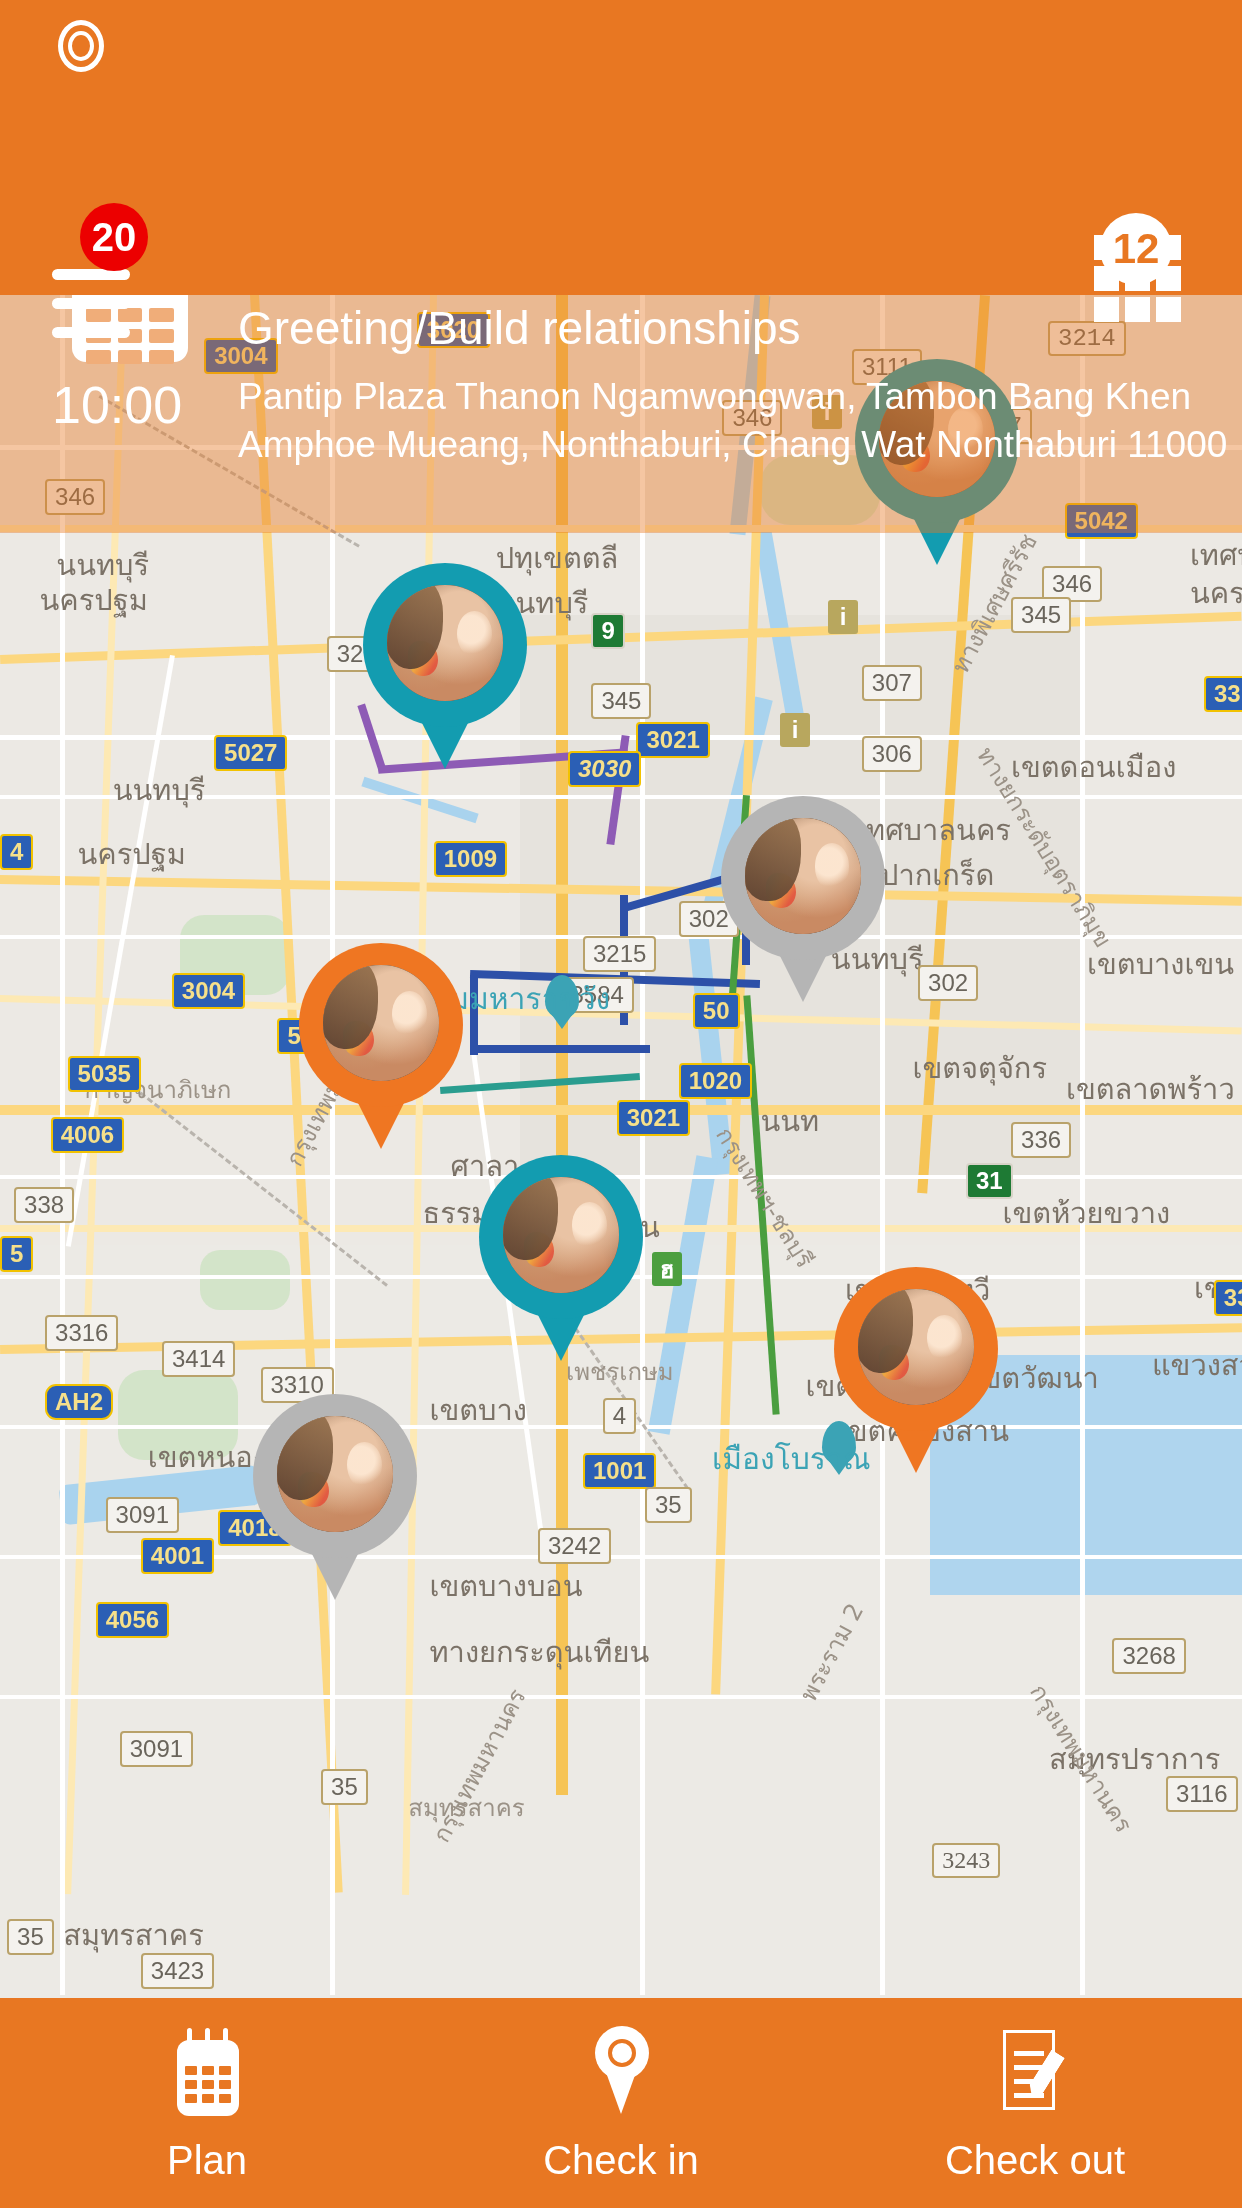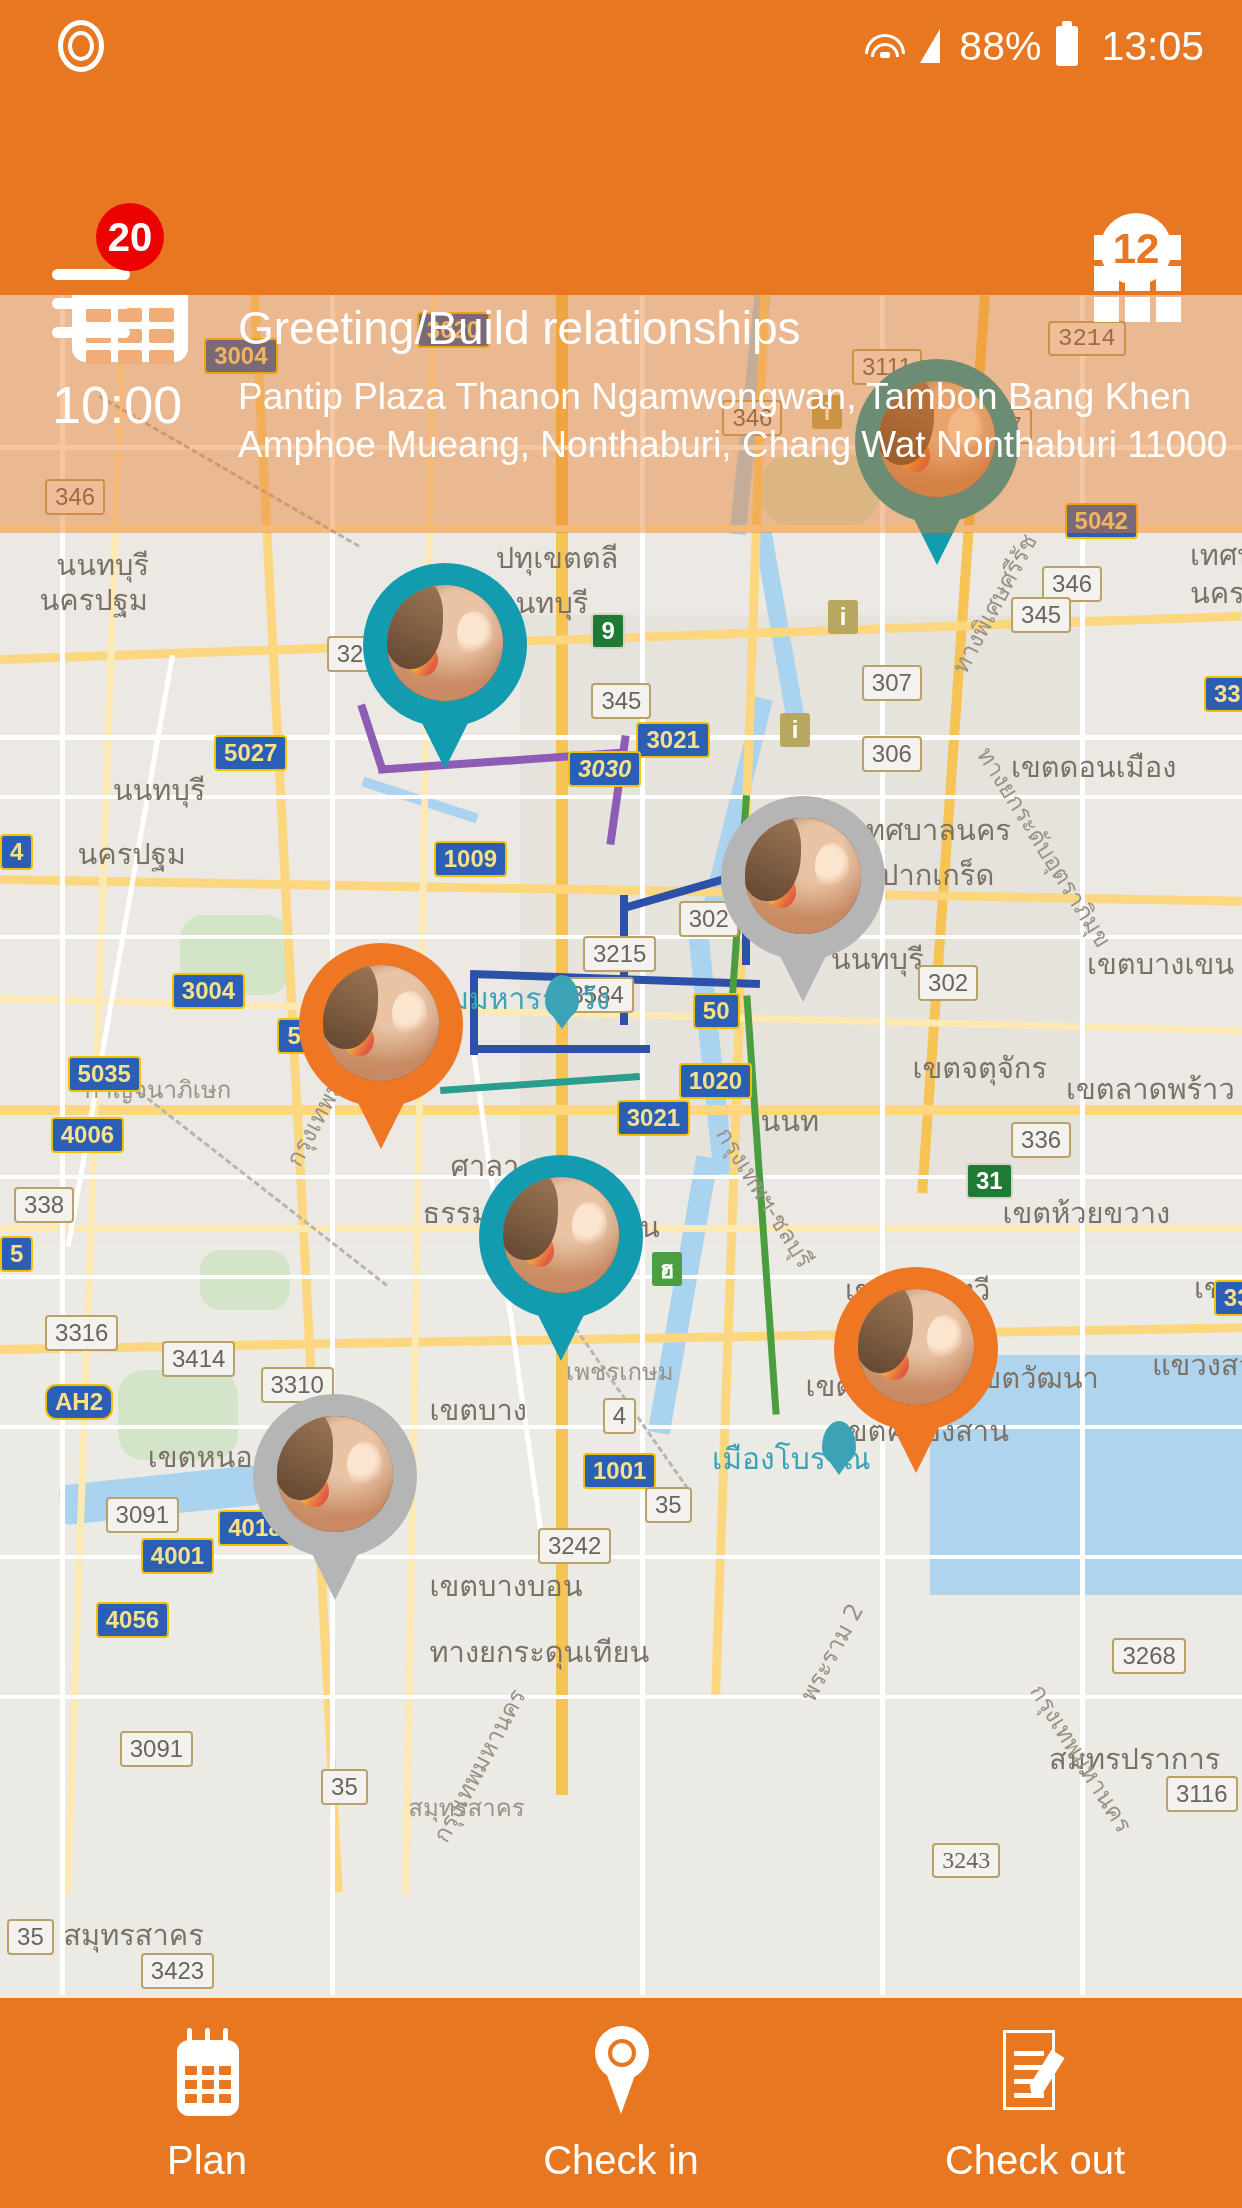--- a/index.html
+++ b/index.html
@@ -23,21 +23,21 @@
   .sb-batt:before{content:"";position:absolute;left:6px;top:-5px;width:10px;height:5px;background:#fff;border-radius:2px 2px 0 0;}
   .sb-clock{font-size:41px;margin-left:10px;}
 
   
   .appbar{position:absolute;left:0;top:95px;width:1242px;height:200px;background:#e87722;z-index:35;}
   .burger{position:absolute;left:52px;top:160px;width:78px;height:72px;cursor:pointer;}
   .burger i{position:absolute;left:0;display:block;height:11px;width:78px;background:#fff;border-radius:6px;}
   .burger i:nth-child(1){top:14px;}
   .burger i:nth-child(2){top:43px;}
   .burger i:nth-child(3){top:72px;}
-  .badge-red{position:absolute;left:96px;top:108px;min-width:68px;height:68px;border-radius:50%;background:#ec0000;color:#fff;
+  .badge-red{position:absolute;left:80px;top:108px;min-width:68px;height:68px;border-radius:50%;background:#ec0000;color:#fff;
              display:flex;align-items:center;justify-content:center;font-size:40px;font-weight:bold;text-align:right;}
   .logo{position:absolute;left:0;right:0;top:118px;height:110px;display:flex;align-items:center;justify-content:center;}
   .logo-word{font-family:"DejaVu Sans",sans-serif;font-size:92px;font-weight:bold;color:#fff;letter-spacing:-2px;line-height:1;}
   .logo-face{position:relative;width:96px;height:98px;margin-left:4px;}
   .logo-head{position:absolute;left:6px;top:0;width:84px;height:80px;background:#fff;border-radius:50% 50% 46% 46%;}
   .eye{position:absolute;top:30px;width:11px;height:13px;background:#e87722;border-radius:50%;}
   .eye.l{left:26px;}
   .eye.r{left:52px;}
   .smile{position:absolute;left:26px;top:44px;width:34px;height:18px;border:5px solid #e87722;border-top:none;border-radius:0 0 22px 22px;}
   .tie1{position:absolute;left:18px;top:74px;width:62px;height:12px;background:#fff;transform:rotate(-12deg);border-radius:3px;}
@@ -380,31 +380,20 @@
           </div>
         </div>
       </div>
   </div>
 
   <div class="statusbar">
     <div class="sb-left">
       <div class="sb-ring"></div>
         <div class="sb-ring2"></div>
     </div>
-    <div class="sb-right">
-      <div class="sb-wifi">
-          <span class="w1"></span>
-          <span class="w2"></span>
-          <span class="w3"></span>
-        </div>
-      <div class="sb-sig"></div>
-      <div class="sb-pct">88%</div>
-      <div class="sb-batt"></div>
-      <div class="sb-clock">13:05</div>
-    </div>
   </div>
 
   <div class="appbar">
     <div class="burger">
         <i></i>
         <i></i>
         <i></i>
       </div>
     <div class="badge-red">20</div>
 

